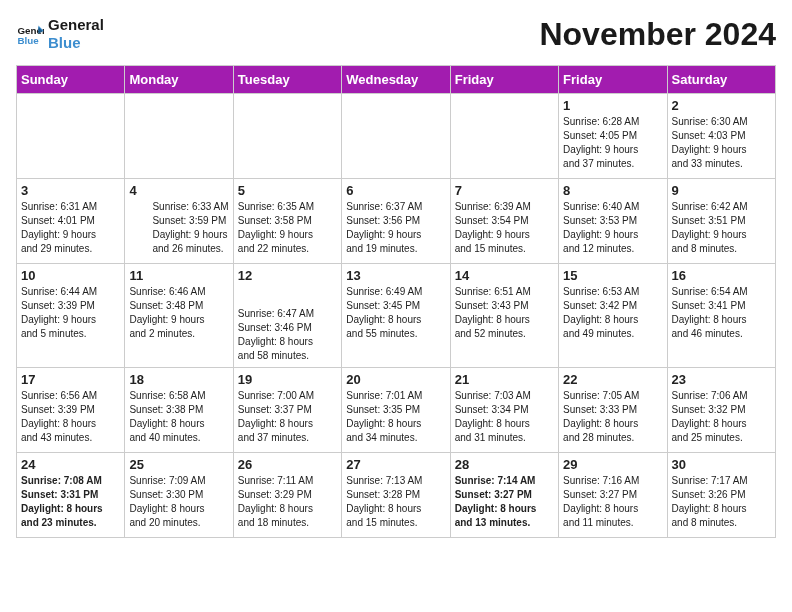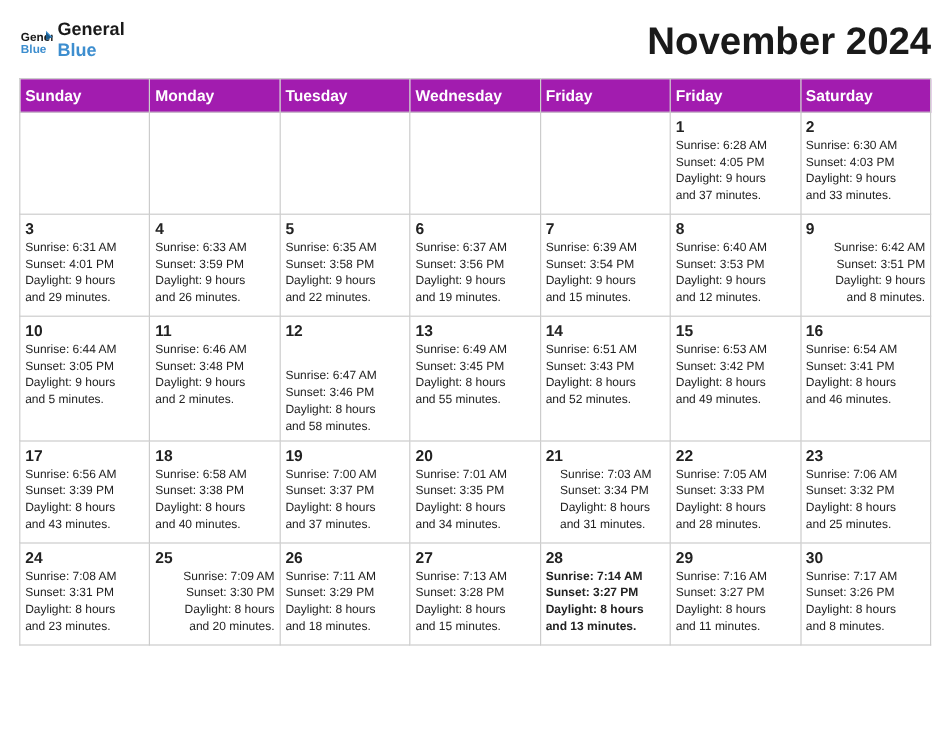--- a/index.html
+++ b/index.html
@@ -134,21 +134,21 @@
       <tr>
         <td>
           <span class="day-number">3</span>
           <div class="day-info" style="white-space: pre-line;">Sunrise: 6:31 AM
 Sunset: 4:01 PM
 Daylight: 9 hours
 and 29 minutes.</div>
         </td>
         <td>
           <span class="day-number">4</span>
-          <div class="day-info" style="white-space: pre-line;">Sunrise: 6:33 AM
+          <div class="day-info" style="white-space: pre-line; margin-left: 23px;">Sunrise: 6:33 AM
 Sunset: 3:59 PM
 Daylight: 9 hours
 and 26 minutes.</div>
         </td>
         <td>
           <span class="day-number">5</span>
           <div class="day-info" style="white-space: pre-line;">Sunrise: 6:35 AM
 Sunset: 3:58 PM
 Daylight: 9 hours
 and 22 minutes.</div>
@@ -169,31 +169,31 @@
         </td>
         <td>
           <span class="day-number">8</span>
           <div class="day-info" style="white-space: pre-line;">Sunrise: 6:40 AM
 Sunset: 3:53 PM
 Daylight: 9 hours
 and 12 minutes.</div>
         </td>
         <td>
           <span class="day-number">9</span>
-          <div class="day-info" style="white-space: pre-line; text-align: right;">Sunrise: 6:42 AM
+          <div class="day-info" style="white-space: pre-line;">Sunrise: 6:42 AM
 Sunset: 3:51 PM
 Daylight: 9 hours
 and 8 minutes.</div>
         </td>
       </tr>
       <tr>
         <td>
           <span class="day-number">10</span>
           <div class="day-info" style="white-space: pre-line;">Sunrise: 6:44 AM
-Sunset: 3:05 PM
+Sunset: 3:39 PM
 Daylight: 9 hours
 and 5 minutes.</div>
         </td>
         <td>
           <span class="day-number">11</span>
           <div class="day-info" style="white-space: pre-line;">Sunrise: 6:46 AM
 Sunset: 3:48 PM
 Daylight: 9 hours
 and 2 minutes.</div>
         </td>
@@ -257,21 +257,21 @@
         </td>
         <td>
           <span class="day-number">20</span>
           <div class="day-info" style="white-space: pre-line;">Sunrise: 7:01 AM
 Sunset: 3:35 PM
 Daylight: 8 hours
 and 34 minutes.</div>
         </td>
         <td>
           <span class="day-number">21</span>
-          <div class="day-info" style="white-space: pre-line; margin-left: 12px;">Sunrise: 7:03 AM
+          <div class="day-info" style="white-space: pre-line;">Sunrise: 7:03 AM
 Sunset: 3:34 PM
 Daylight: 8 hours
 and 31 minutes.</div>
         </td>
         <td>
           <span class="day-number">22</span>
           <div class="day-info" style="white-space: pre-line;">Sunrise: 7:05 AM
 Sunset: 3:33 PM
 Daylight: 8 hours
 and 28 minutes.</div>
@@ -280,28 +280,28 @@
           <span class="day-number">23</span>
           <div class="day-info" style="white-space: pre-line;">Sunrise: 7:06 AM
 Sunset: 3:32 PM
 Daylight: 8 hours
 and 25 minutes.</div>
         </td>
       </tr>
       <tr>
         <td>
           <span class="day-number">24</span>
-          <div class="day-info" style="white-space: pre-line;">Sunrise: 7:08 AM
+          <div class="day-info" style="white-space: pre-line; font-weight: bold;">Sunrise: 7:08 AM
 Sunset: 3:31 PM
 Daylight: 8 hours
 and 23 minutes.</div>
         </td>
         <td>
           <span class="day-number">25</span>
-          <div class="day-info" style="white-space: pre-line; text-align: right;">Sunrise: 7:09 AM
+          <div class="day-info" style="white-space: pre-line;">Sunrise: 7:09 AM
 Sunset: 3:30 PM
 Daylight: 8 hours
 and 20 minutes.</div>
         </td>
         <td>
           <span class="day-number">26</span>
           <div class="day-info" style="white-space: pre-line;">Sunrise: 7:11 AM
 Sunset: 3:29 PM
 Daylight: 8 hours
 and 18 minutes.</div>

